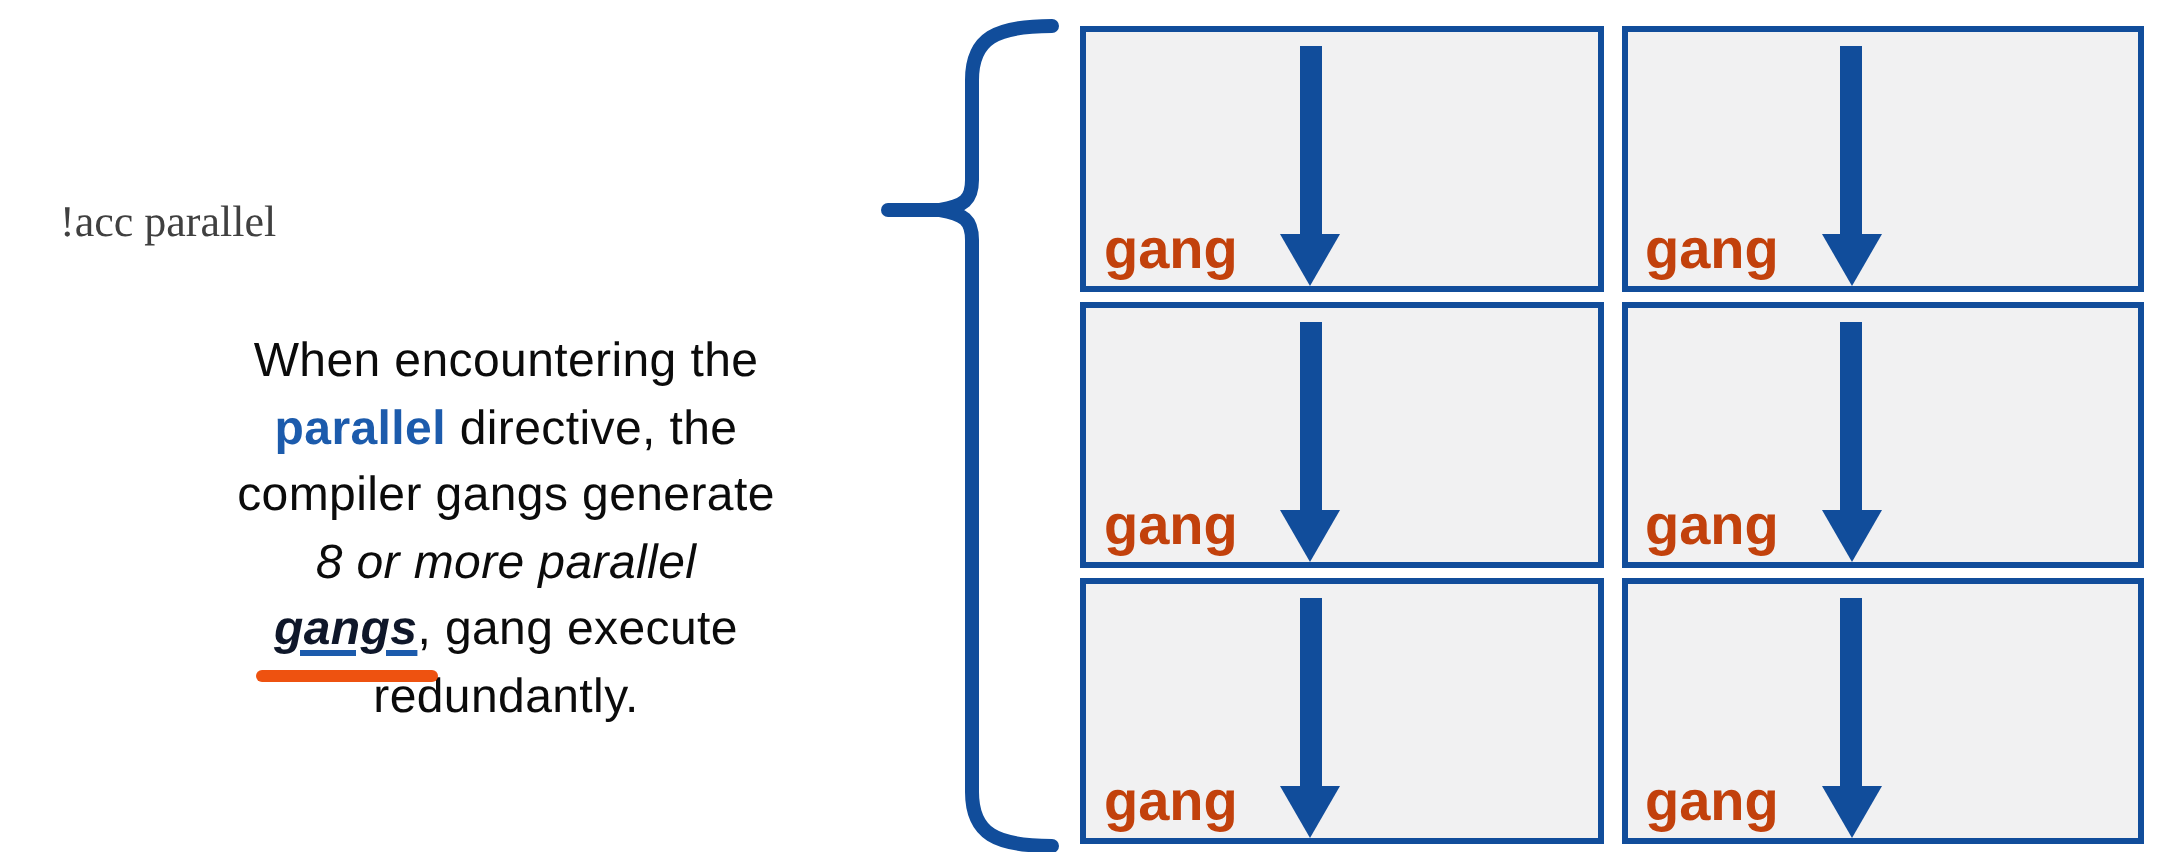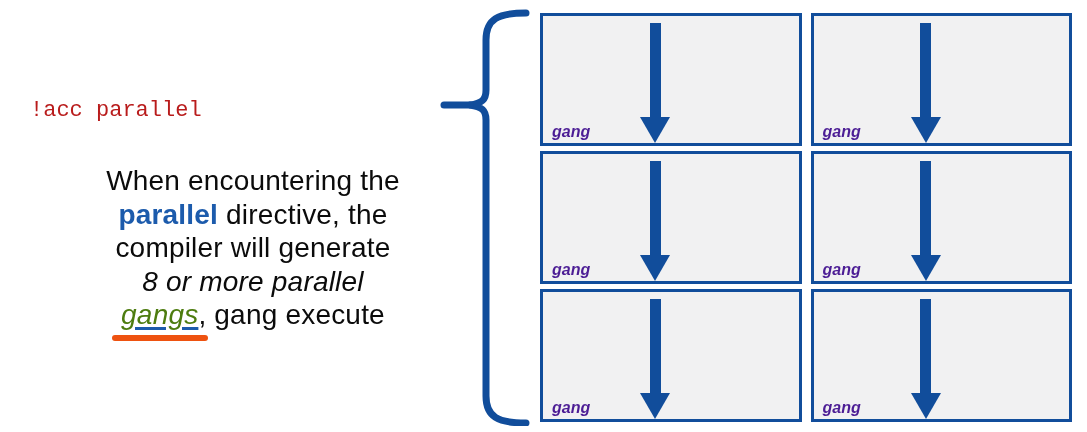--- a/index.html
+++ b/index.html
@@ -2,51 +2,51 @@
 <html><head>
 <meta charset="utf-8">
 <style>
   html,body{margin:0;padding:0;background:#ffffff;}
   .canvas{
     position:relative;width:1087px;height:432px;background:#ffffff;
     font-family:"Liberation Sans",sans-serif;overflow:hidden;
   }
   .code-label{
     position:absolute;left:30px;top:98px;
-    font-family:Liberation Mono, monospace;
-    font-size:22px;color:#b91c1c;white-space:pre;text-align:right;
+    font-family:Liberation Serif, serif;
+    font-size:22px;color:#404040;white-space:pre;text-align:right;
   }
   .description{
     position:absolute;left:38px;top:164px;width:430px;
-    text-align:center;font-size:28px;line-height:33.5px;
+    text-align:center;font-size:24px;line-height:33.5px;
     color:#0B0B0B;letter-spacing:0.2px;
   }
   .line{white-space:nowrap;}
   .hl-bi{color:#1C5BAC;font-weight:bold;}
   .italic{font-style:italic;}
   .gangs{
     position:relative;display:inline-block;
-    color:#4d7c0f;font-weight:normal;font-style:italic;
+    color:#0f172a;font-weight:bold;font-style:italic;
     text-decoration:underline;text-decoration-thickness:2.5px;
     text-underline-offset:3px;text-decoration-color:#1C5BAC;
   }
   .orange-underline{
     position:absolute;left:-9px;right:-10px;bottom:-9px;height:6px;
     background:#EE5210;border-radius:3px;
   }
   .brace{position:absolute;left:438px;top:6px;width:96px;height:420px;}
   .grid{
     position:absolute;left:540px;top:13px;width:532px;height:409px;
     display:grid;grid-template-columns:1fr 1fr;grid-template-rows:1fr 1fr 1fr;
     column-gap:9px;row-gap:5px;
   }
   .cell{position:relative;background:#F1F1F2;border:3px solid #114D9B;box-sizing:border-box;}
   .gang-label{
     position:absolute;left:9px;bottom:2px;
-    font-weight:bold;font-style:italic;font-size:16px;color:#4c1d95;
+    font-weight:bold;font-size:28px;color:#c2410c;
   }
   .arrow-shaft{
     position:absolute;left:44%;top:7px;bottom:24px;width:11px;
     margin-left:-5.5px;background:#114D9B;
   }
   .arrow-head{
     position:absolute;left:44%;bottom:0;margin-left:-15px;width:0;height:0;
     border-left:15px solid transparent;border-right:15px solid transparent;
     border-top:26px solid #114D9B;
   }
@@ -54,23 +54,24 @@
 </head>
 <body>
 
 <div class="canvas">
 
   <div class="code-label">!acc parallel</div>
 
   <div class="description">
     <div class="line">When encountering the</div>
     <div class="line"><span class="hl-bi">parallel</span><span> directive, the</span></div>
-    <div class="line">compiler will generate</div>
+    <div class="line">compiler gangs generate</div>
     <div class="line italic">8 or more parallel</div>
     <div class="line"><span class="gangs"><span>gangs</span><span class="orange-underline"></span></span><span>, gang execute</span></div>
+    <div class="line">redundantly.</div>
   </div>
 
   <svg class="brace" viewBox="0 0 96 420" xmlns="http://www.w3.org/2000/svg">
     <path d="M 88 7 C 60 7 48 13 48 34 L 48 84 C 48 94 44 97 32 99 C 44 101 48 104 48 114 L 48 390 C 48 411 60 417 88 417" fill="none" stroke="#114D9B" stroke-width="7" stroke-linecap="round" stroke-linejoin="round"></path>
     <path d="M 32 99 L 6 99" fill="none" stroke="#114D9B" stroke-width="7" stroke-linecap="round"></path>
   </svg>
 
   <div class="grid">
 
     <div class="cell">

